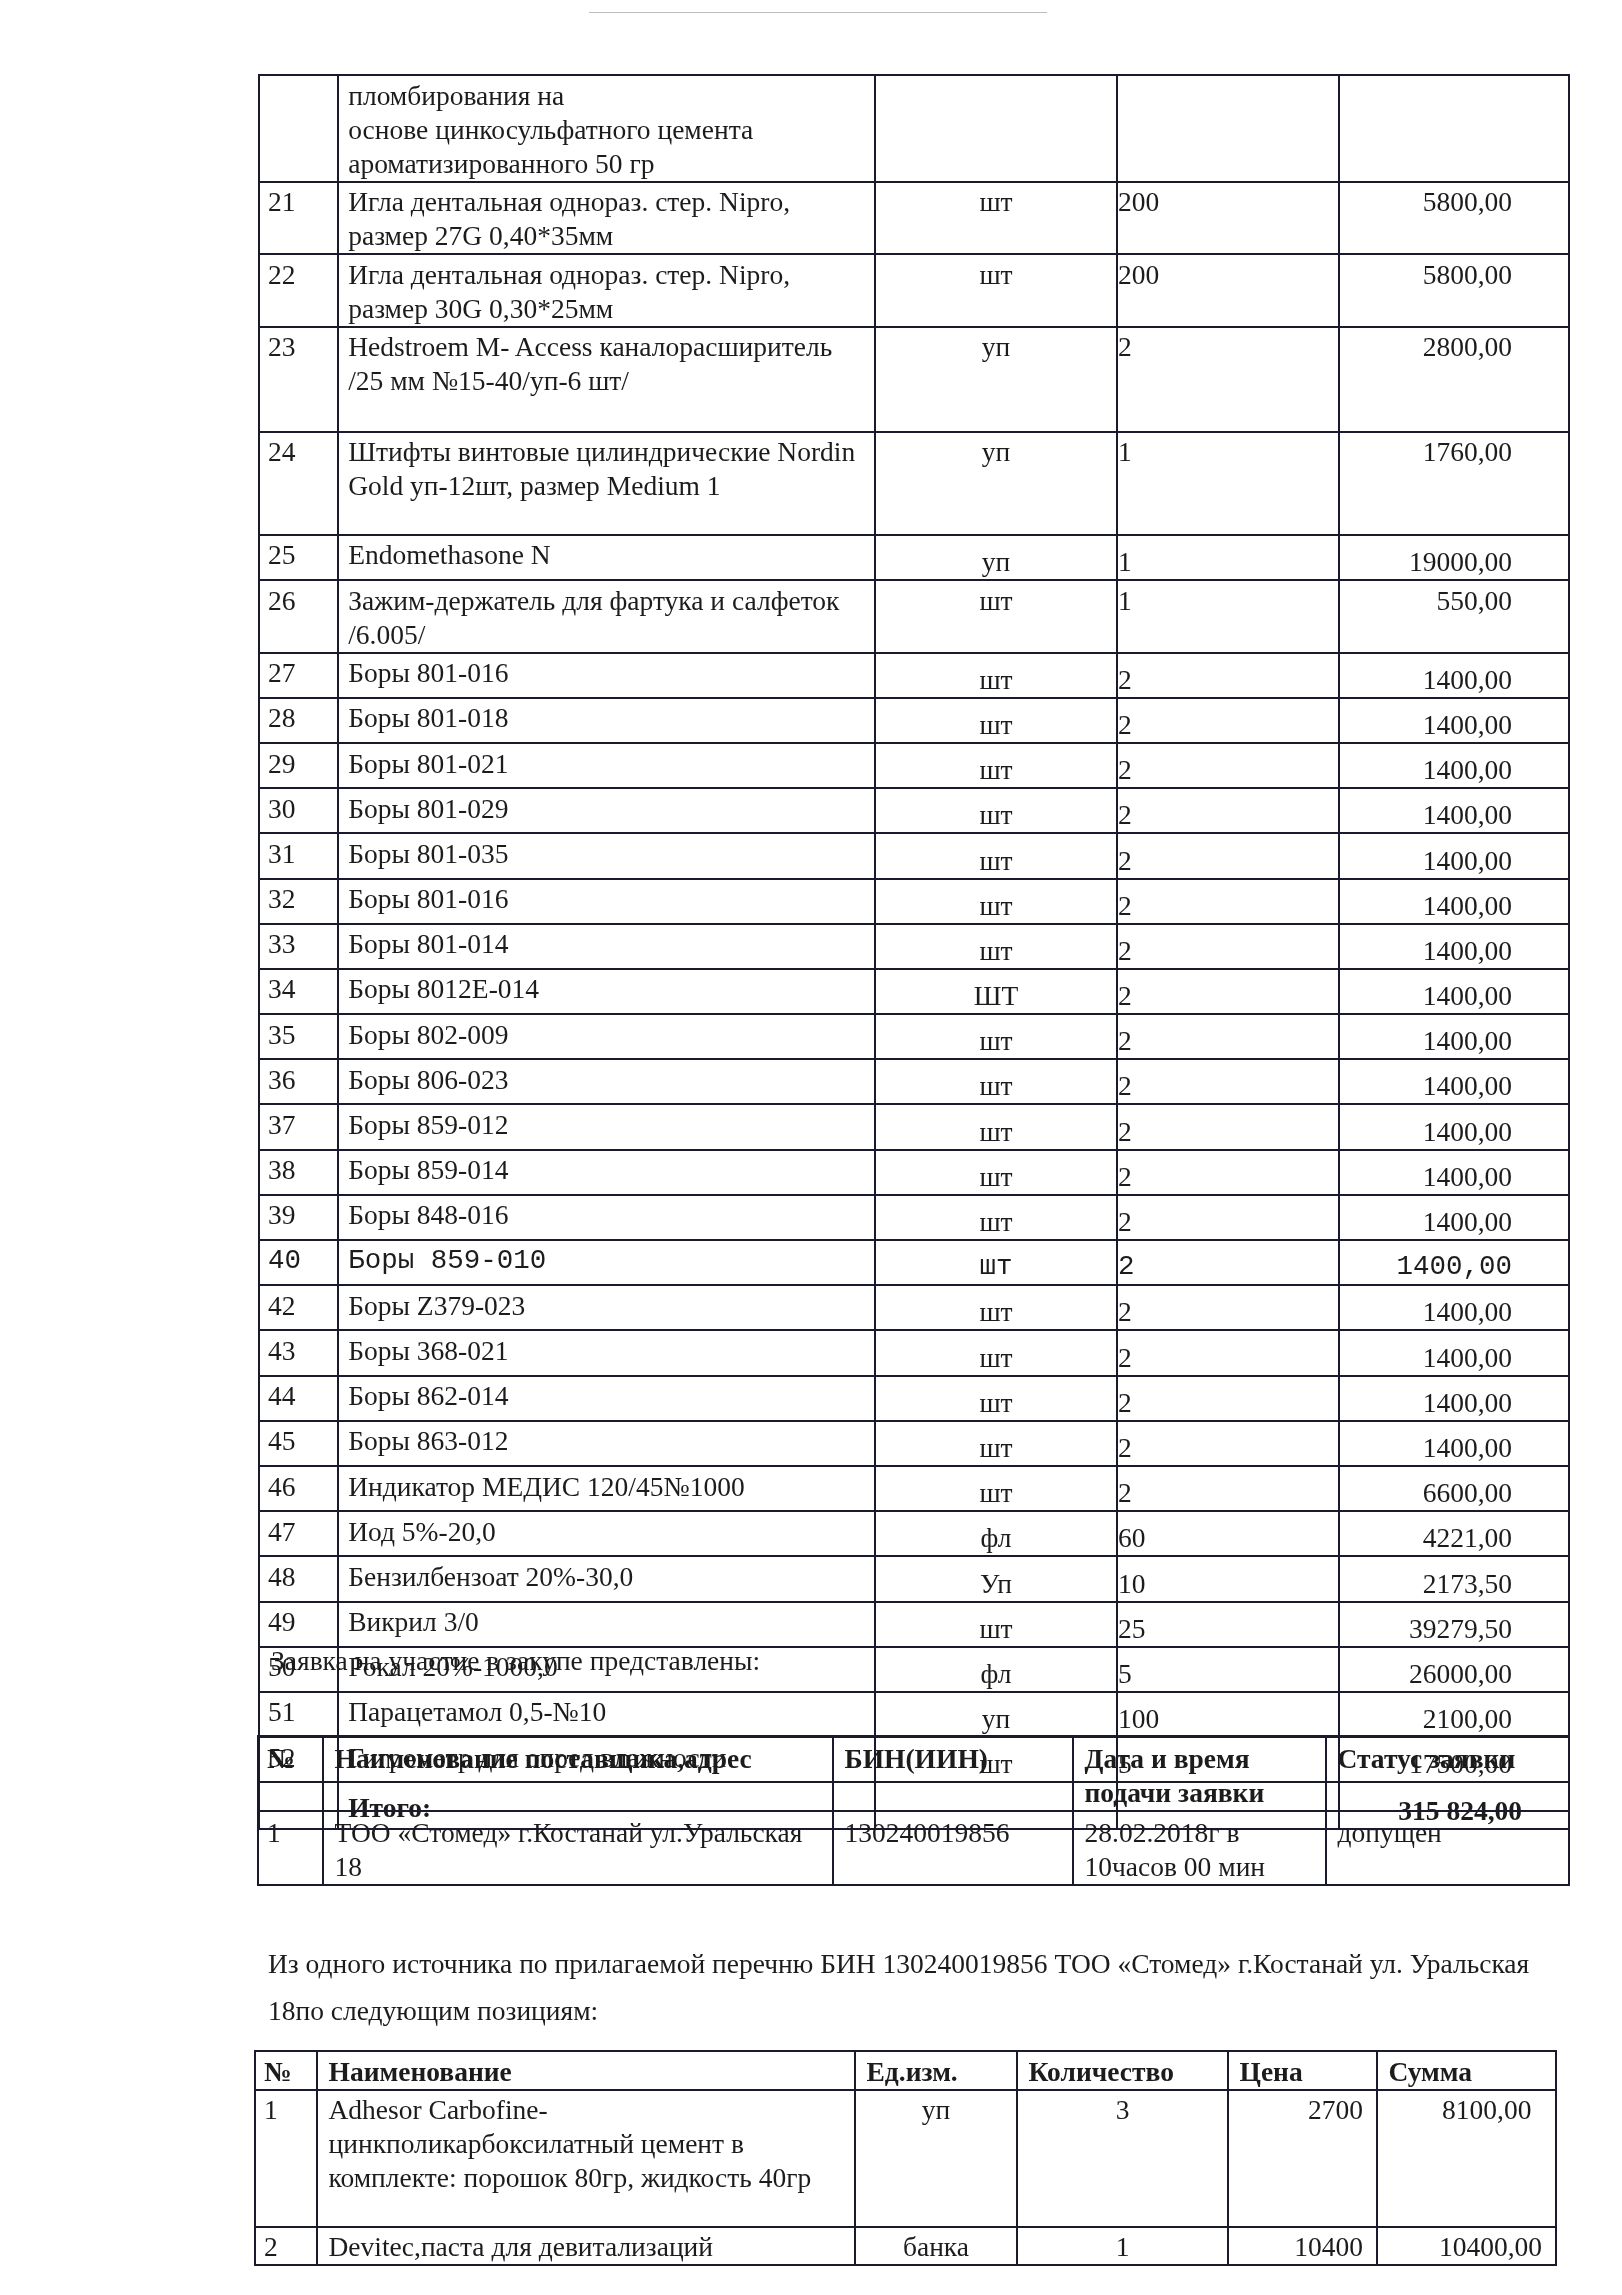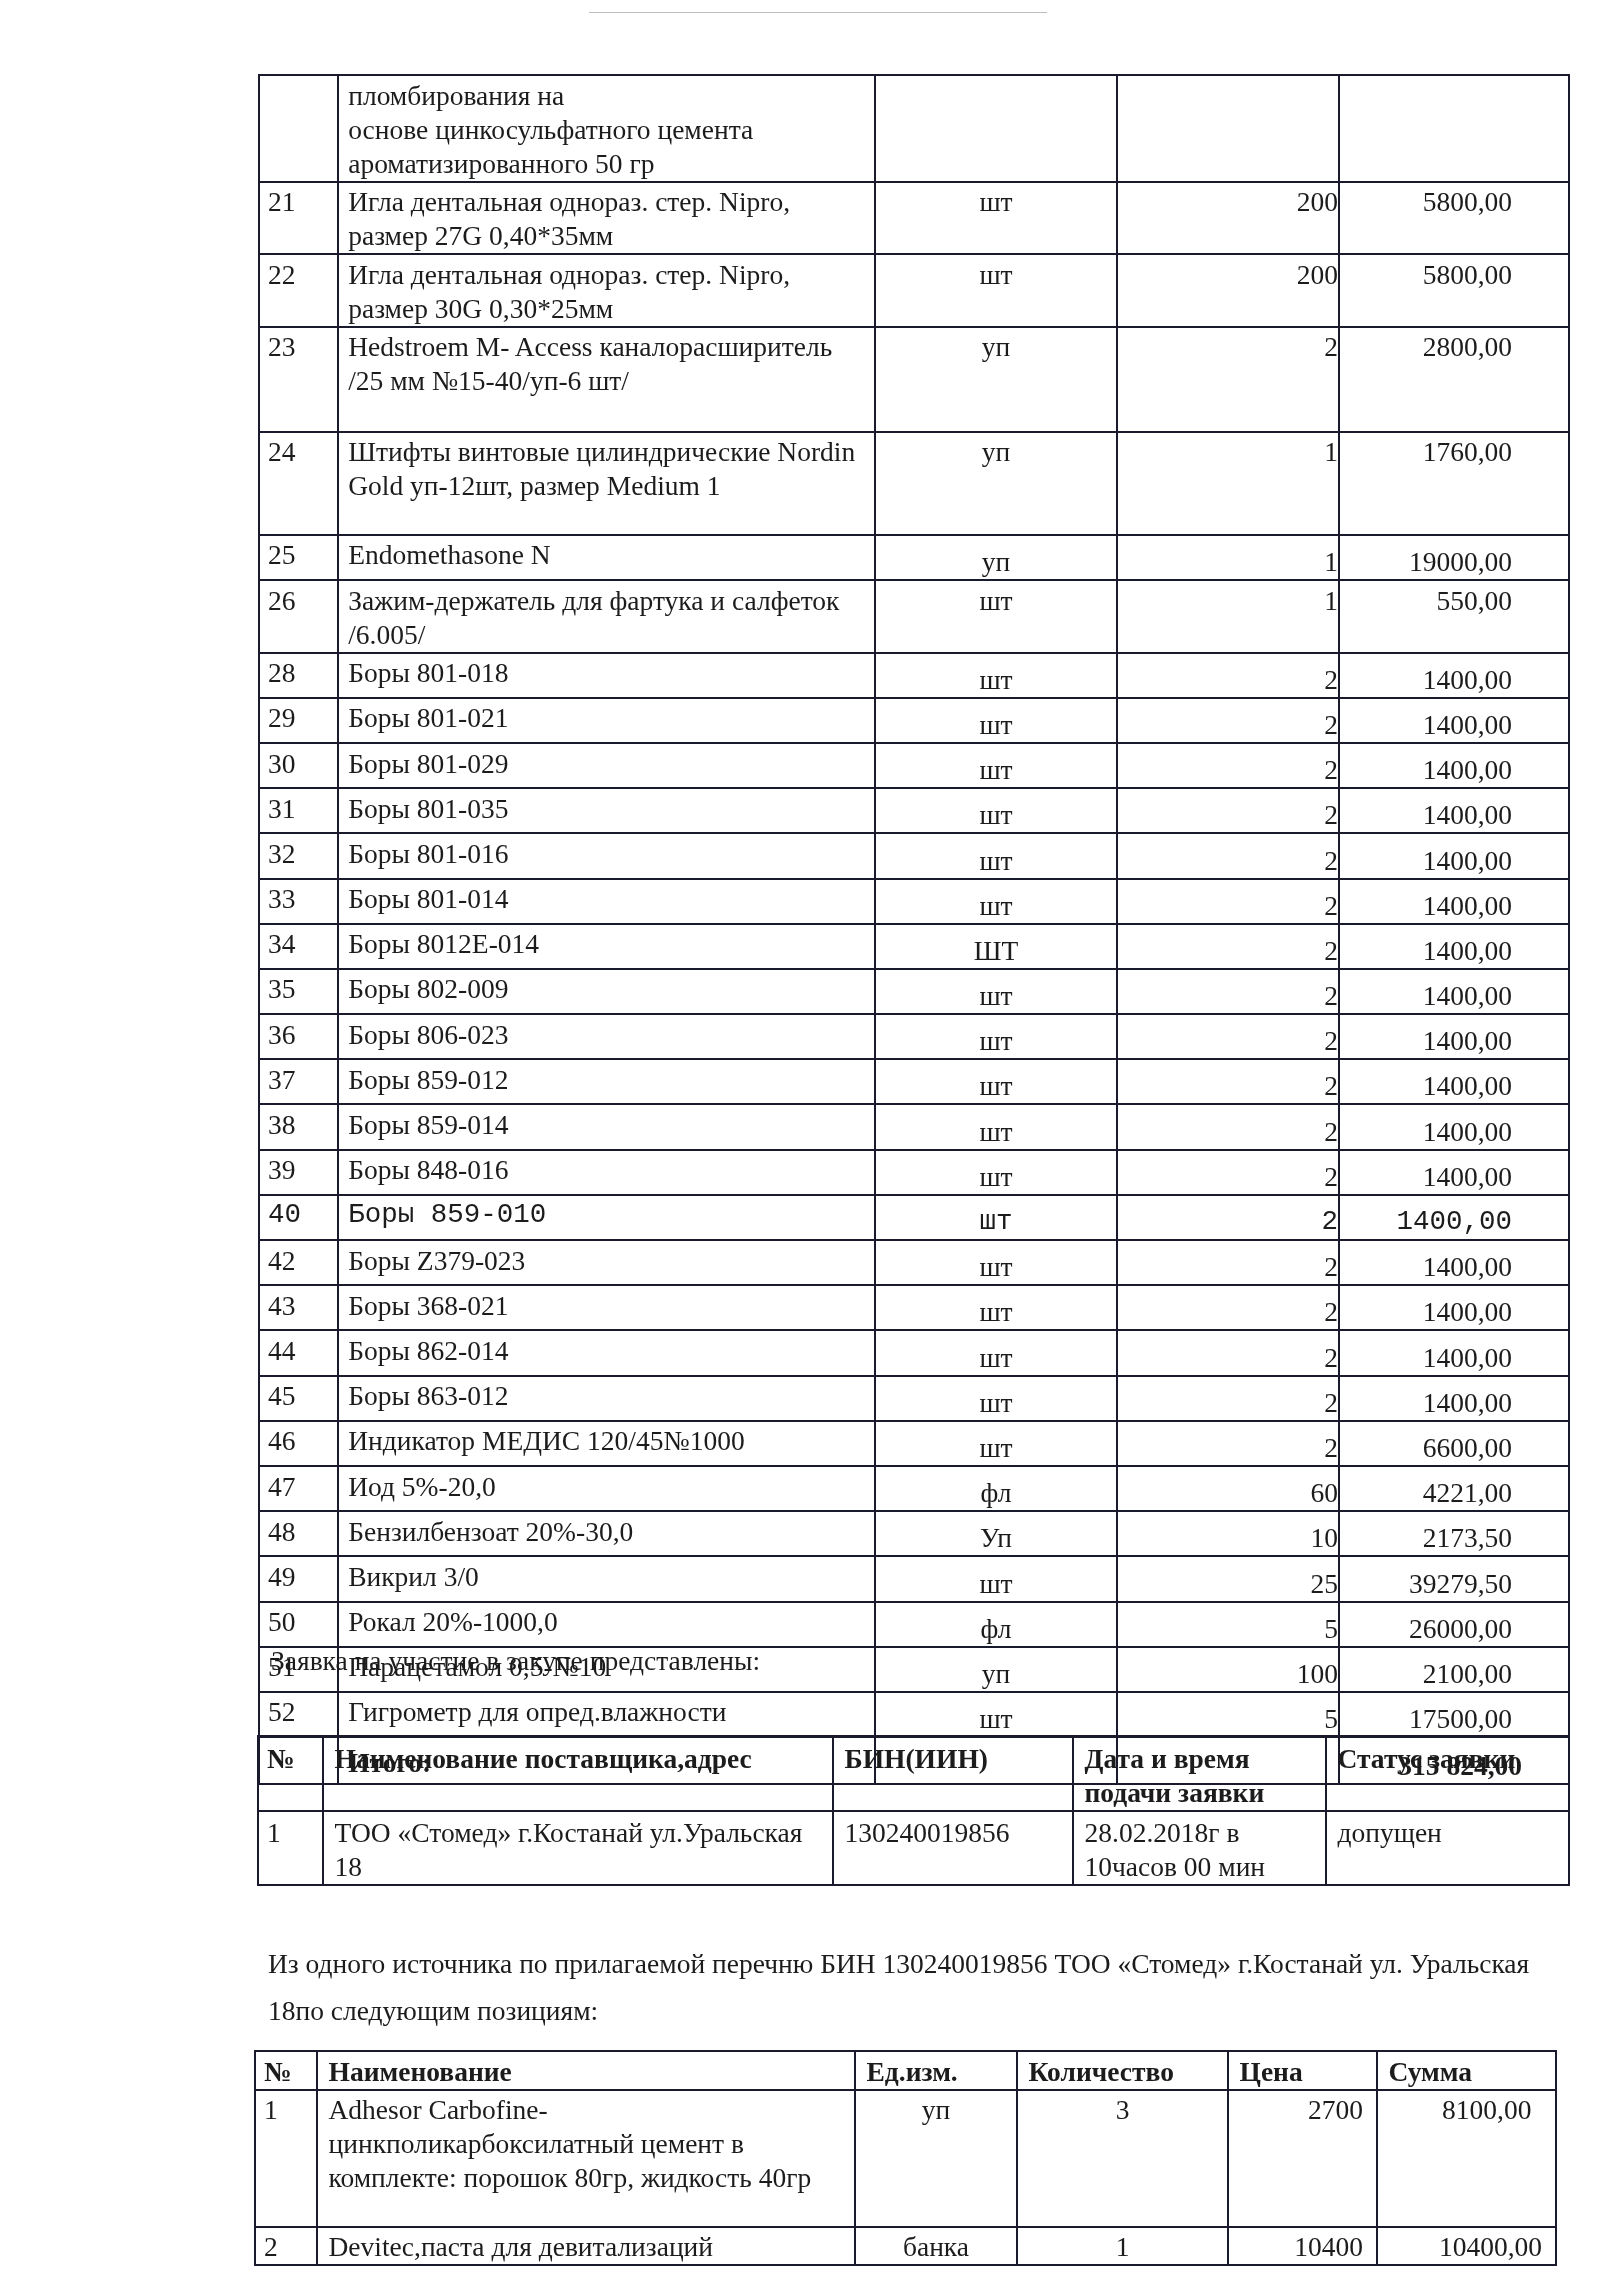--- a/index.html
+++ b/index.html
@@ -7,21 +7,21 @@
     width:1623px; height:2295px; background:#ffffff; position:relative; overflow:hidden;
     font-family:"Liberation Serif","DejaVu Serif",serif; color:#1c1c1c;
   }
   .scan-mark { position:absolute; background:#bdbdbd; }
   table { border-collapse:collapse; position:absolute; table-layout:fixed; }
   td, th { border:2px solid #1a1a2e; vertical-align:top; padding:0; font-weight:normal; }
   .t1 td { font-size:27.5px; line-height:34px; }
   .t1 .num { padding:2.6px 0 0 7.9px; }
   .t1 .name { padding:2.6px 6.5px 0 9.2px; }
   .t1 .unit { text-align:center; padding-top:6.5px; }
-  .t1 .qty { text-align:right; padding-top:6.5px;padding-left:24px; }
+  .t1 .qty { text-align:left; padding-top:6.5px; }
   .t1 .sum { text-align:right; padding:6.5px 56px 0 0; }
   .t1 tr.short td.unit, .t1 tr.short td.qty, .t1 tr.short td.sum { padding-top:9.2px; }
   .t1 tr.tall td.unit, .t1 tr.tall td.qty, .t1 tr.tall td.sum { padding-top:2.6px; }
   .t1 tr.total td { font-weight:bold; }
   .t1 tr.total td.sum { padding-top:10.5px; padding-right:46px; }
   .para { position:absolute; font-size:27.5px; line-height:47px; }
   .t2 th, .t2 td { font-size:27.5px; line-height:34px; text-align:left; }
   .t2 th { font-weight:bold; padding:5.2px 6.5px 0 10.5px; }
   .t2 td { padding:3.9px 6.5px 0 10.5px; }
   .t2 .c-num { padding-left:7.9px; }
@@ -99,20 +99,27 @@
   </tr>
 
   <tr class="tall" style="height: 71px;">
     <td class="num">26</td>
     <td class="name">Зажим-держатель для фартука и салфеток /6.005/</td>
     <td class="unit">шт</td>
     <td class="qty">1</td>
     <td class="sum">550,00</td>
   </tr>
 
+  <tr class="short" style="height: 36px;">
+    <td class="num">27</td>
+    <td class="name">Боры 801-016</td>
+    <td class="unit">шт</td>
+    <td class="qty">2</td>
+    <td class="sum">1400,00</td>
+  </tr>
 
   <tr class="short" style="height: 36px;">
     <td class="num">28</td>
     <td class="name">Боры 801-018</td>
     <td class="unit">шт</td>
     <td class="qty">2</td>
     <td class="sum">1400,00</td>
   </tr>
 
   <tr class="short" style="height: 36px;">

